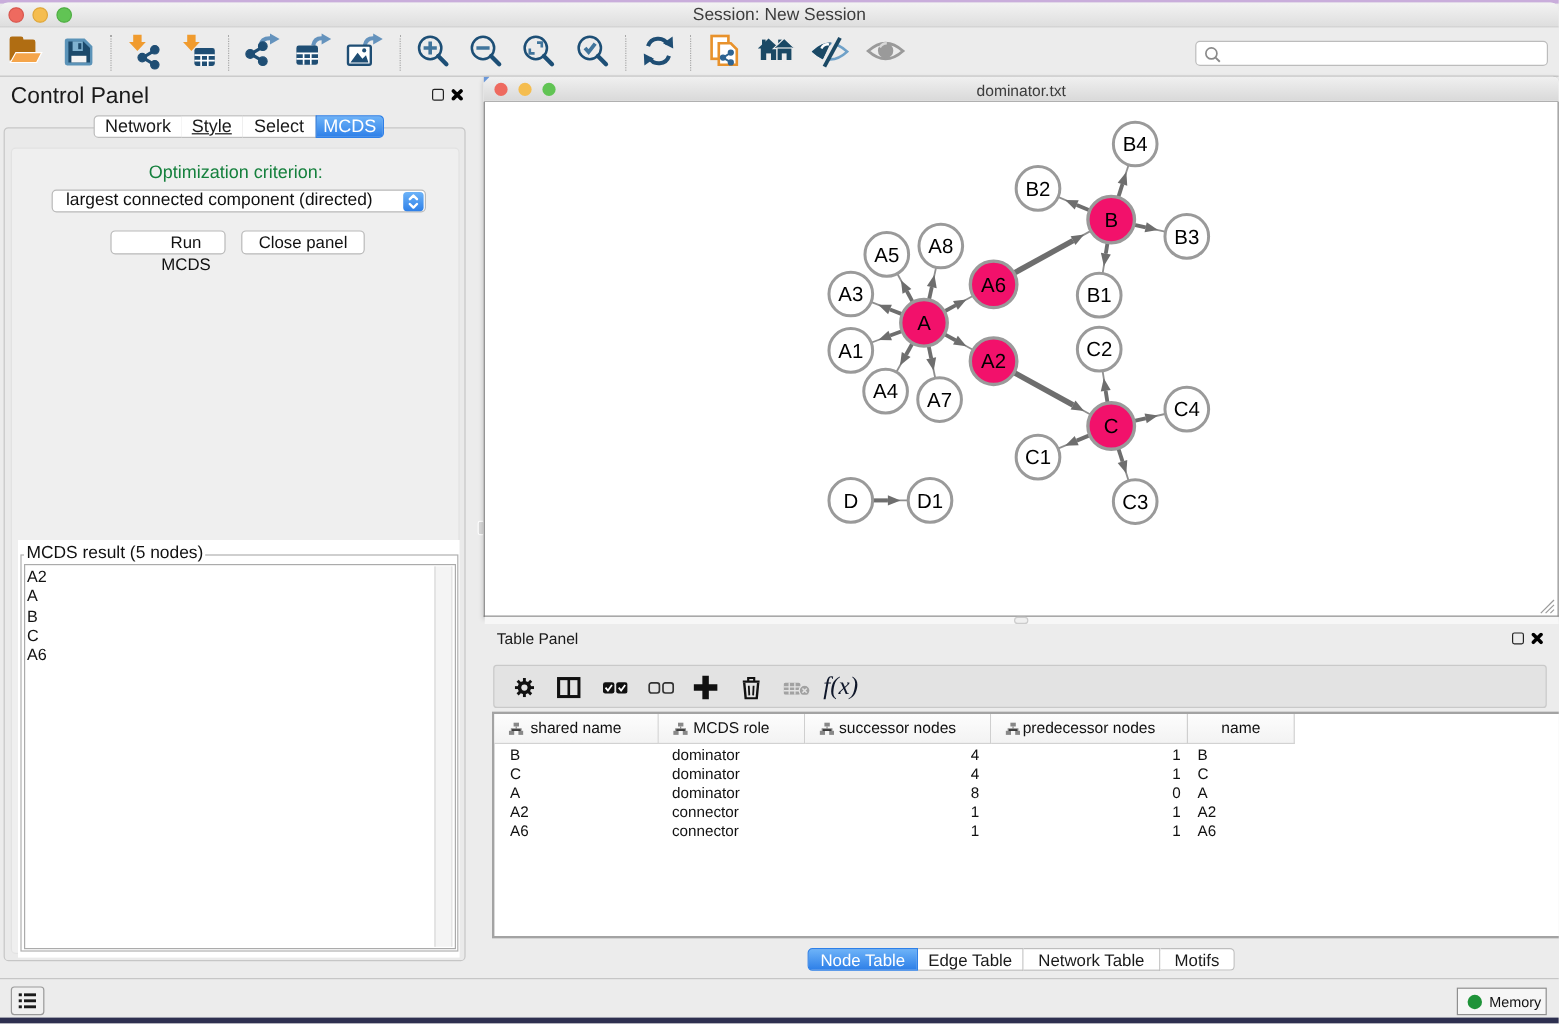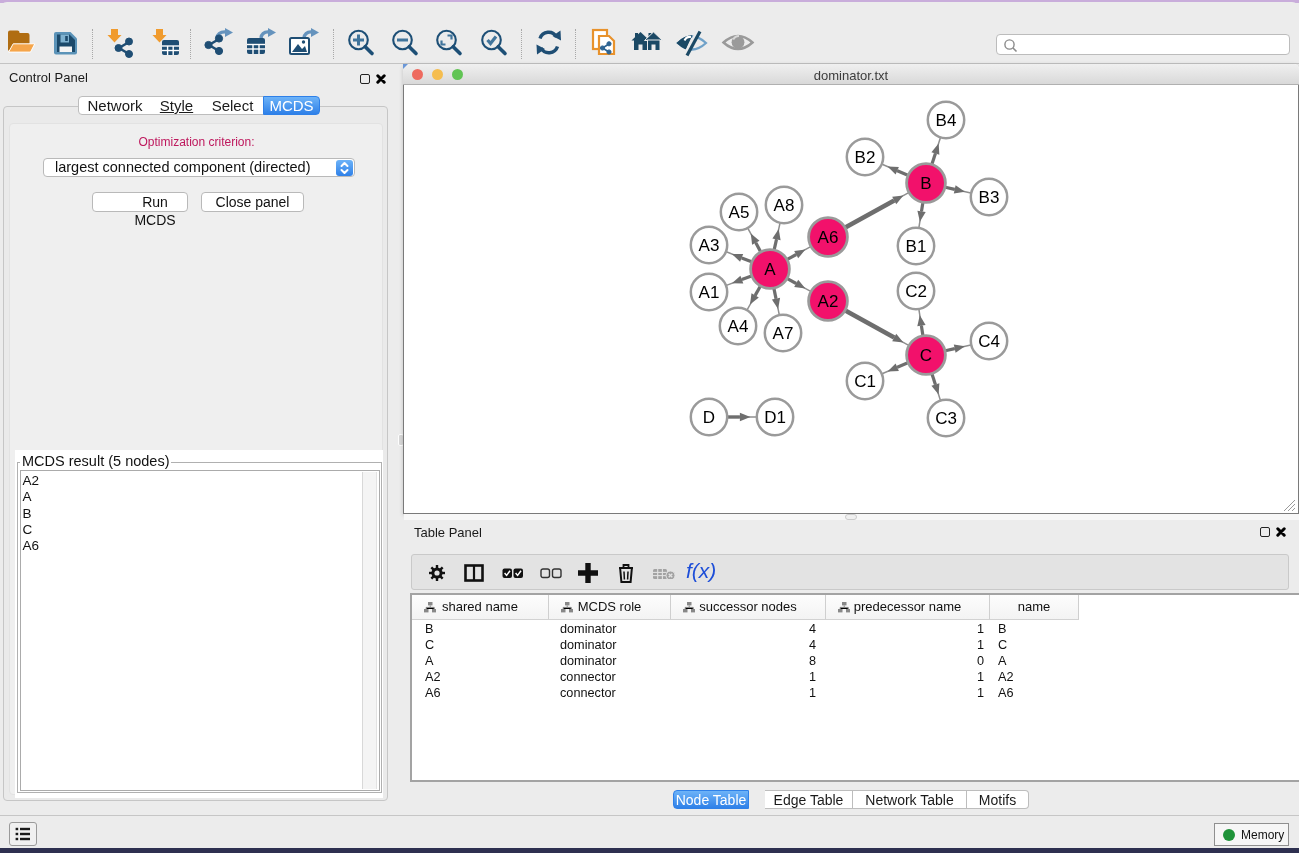--- a/index.html
+++ b/index.html
@@ -9,21 +9,21 @@
 .titlebar{left:0;top:0;width:1299px;height:21px;background:linear-gradient(#f3f3f3,#dedede);border-bottom:1px solid #acacac;border-radius:7px 7px 0 0;}
 .tl{border-radius:50%;width:12.5px;height:12.5px;top:4px;}
 .tl.r{background:#ee6a5f;border:0.5px solid #d85850;}
 .tl.y{background:#f5bd4f;border:0.5px solid #dfa73c;}
 .tl.g{background:#61c454;border:0.5px solid #4fae43;}
 .wtitle{width:100%;text-align:center;font-size:14.5px;color:#3c3c3c;top:3px;}
 .toolbar{left:0;top:21px;width:1299px;height:41px;background:#ececec;border-bottom:1px solid #c3c3c3;}
 .tsep{top:6px;height:30px;width:0;border-left:1px dotted #a8a8a8;}
 .searchbox{left:996px;top:11px;width:294px;height:21px;background:#fff;border:1px solid #bcbcbc;border-radius:4px;}
 
-.cp-title{z-index:5;left:9px;top:70px;font-size:13px;color:#1a1a1a;}
+.cp-title{z-index:5;left:9px;top:70px;font-size:19px;color:#1a1a1a;}
 .sqbtn{width:10px;height:10px;border:1.6px solid #222;border-radius:2px;}
 .tab{z-index:5;height:19px;font-size:15px;color:#1a1a1a;background:#fff;border:1px solid #bdbdbd;display:inline-block;text-align:center;line-height:17px;}
 .tabsel{background:linear-gradient(#6db3f8,#2e80e8);color:#fff;border-color:#2e80e8;}
 .cp-panel{left:3px;top:106px;width:385px;height:695px;border:1px solid #c6c6c6;border-radius:4px;background:#eaeaea;}
 .cp-inner{left:9px;top:123px;width:374px;height:672px;background:#efefef;border:1px solid #e2e2e2;border-radius:4px;}
 .combo{left:43px;top:158px;width:312px;height:19px;background:#fff;border:1px solid #b9b9b9;border-radius:4px;font-size:14.5px;color:#111;line-height:17.5px;padding-left:11px;}
 .combo-btn{right:1px;top:1px;width:17px;height:15.5px;background:linear-gradient(#6db3f8,#2e80e8);border-radius:3px;}
 .btn{height:19.5px;background:#fff;border:1px solid #b9b9b9;border-radius:4px;font-size:14px;color:#111;text-align:center;line-height:18px;}
 .mcdswhite{left:15px;top:450px;width:368px;height:348px;background:#fff;}
 .fieldset{left:17px;top:462px;width:365px;height:331px;border:1px solid #b0b0b0;}
@@ -42,20 +42,26 @@
 .tp-toolbar{left:411px;top:554px;width:878px;height:36px;background:#e3e3e3;border:1px solid #c9c9c9;border-radius:3px;}
 .tp-table{left:410px;top:593px;width:957px;height:189px;background:#fff;border:2px solid #a3a3a3;}
 .th-cell{height:24.5px;background:linear-gradient(#fdfdfd,#f3f3f3);border-bottom:1px solid #d2d2d2;border-right:1px solid #cfcfcf;font-size:13px;color:#111;text-align:center;line-height:24px;position:absolute;top:0;}
 .td{position:absolute;font-size:12.7px;color:#111;height:16px;line-height:16px;}
 .bt-tab{height:19px;font-size:14px;color:#1a1a1a;background:#fff;border:1px solid #bdbdbd;text-align:center;line-height:18px;position:absolute;top:790px;}
 .statusbar{left:0;top:815px;width:1299px;height:32px;background:#ececec;border-top:1px solid #c6c6c6;}
 .darkstrip{left:0;top:848px;width:1299px;height:5px;background:#2e3050;}
 </style></head><body>
 <div class="abs purple"></div>
 <div class="abs mainwin">
+<div class="abs titlebar">
+ <div class="abs tl r" style="left:7px;"></div>
+ <div class="abs tl y" style="left:27px;"></div>
+ <div class="abs tl g" style="left:47px;"></div>
+ <div class="abs wtitle">Session: New Session</div>
+</div>
 <div class="abs toolbar">
 <div class="abs tsep" style="left:92px"></div>
 <div class="abs tsep" style="left:190px"></div>
 <div class="abs tsep" style="left:333px"></div>
 <div class="abs tsep" style="left:521px"></div>
 <div class="abs tsep" style="left:575px"></div>
 <svg class="abs" style="left:4px;top:4px" width="34" height="32">
  <path d="M4,16 v-10.5 a2,2 0 0 1 2,-2 h7.5 a2,2 0 0 1 2,2 v0.5 h8 a2,2 0 0 1 2,2 v8.5 l-5.5,7 h-16z" fill="#b06d12"></path>
  <path d="M4.6,25.1 l4.6,-8.3 h21.6 l-4.3,8.3z" fill="#f5a54a" stroke="#fff" stroke-width="1"></path>
 </svg>
@@ -210,21 +216,21 @@
 <div class="abs sqbtn" style="left:360px;top:74px"></div>
 <svg class="abs" style="left:376px;top:73.5px" width="10" height="10">
     <path d="M1.8,1.8 L8.2,8.2 M8.2,1.8 L1.8,8.2" stroke="#000" stroke-width="3" stroke-linecap="round"></path>
   </svg>
 <div class="abs tab" style="left:78px;top:96px;width:74px;border-radius:4px 0 0 4px;">Network</div>
 <div class="abs tab" style="left:151px;top:96px;width:52px;border-left:none;text-decoration:underline;">Style</div>
 <div class="abs tab" style="left:202px;top:96px;width:62px;border-left:none;text-align:center;">Select</div>
 <div class="abs tab tabsel" style="left:263px;top:96px;width:57px;border-radius:0 4px 4px 0;">MCDS</div>
 <div class="abs cp-panel"></div>
 <div class="abs cp-inner"></div>
-<div class="abs" style="left:0;top:135px;width:393px;text-align:center;font-size:12px;color:#be185d;">Optimization criterion:</div>
+<div class="abs" style="left:0;top:135px;width:393px;text-align:center;font-size:15px;color:#15803d;">Optimization criterion:</div>
 <div class="abs combo">largest connected component (directed)
  <div class="abs combo-btn"><svg width="17" height="16">
         <g stroke="#fff" stroke-width="2" fill="none" stroke-linecap="round" stroke-linejoin="round">
           <path d="M5.5,6 L8.5,3 L11.5,6"></path>
           <path d="M5.5,10 L8.5,13 L11.5,10"></path>
         </g>
       </svg></div>
 </div>
 <div class="abs btn" style="left:92px;top:192px;width:96px;padding-left:30px;">Run MCDS</div>
 <div class="abs btn" style="left:201px;top:192px;width:103px;text-align:center;">Close panel</div>
@@ -433,27 +439,27 @@
       </g>
   <g stroke="#e3e3e3" stroke-width="1.1">
         <line x1="0" y1="4.4" x2="14" y2="4.4"></line>
         <line x1="0" y1="7.6" x2="14" y2="7.6"></line>
         <line x1="4.7" y1="1" x2="4.7" y2="11"></line>
         <line x1="9.4" y1="1" x2="9.4" y2="11"></line>
       </g>
   <circle cx="17.5" cy="7.5" r="4.5" fill="#a2a2a2" stroke="#e3e3e3" stroke-width="1"></circle>
       <path d="M15.7,5.7 l3.6,3.6 M19.3,5.7 l-3.6,3.6" stroke="#e3e3e3" stroke-width="1.3"></path>
  </svg>
- <div class="abs" style="left:274px;top:4px;font-family:Liberation Sans, sans-serif;font-style:italic;font-size:21px;color:#1d4ed8;">f(x)</div>
+ <div class="abs" style="left:274px;top:4px;font-family:Liberation Serif, serif;font-style:italic;font-size:21px;color:#0f172a;">f(x)</div>
 </div>
 <div class="abs tp-table">
  <div class="abs th-cell" style="left:0;width:137px;">shared name</div>
  <div class="abs th-cell" style="left:137px;width:122px;">MCDS role</div>
  <div class="abs th-cell" style="left:259px;width:155px;text-align:center;">successor nodes</div>
- <div class="abs th-cell" style="left:414px;width:164px;">predecessor name</div>
+ <div class="abs th-cell" style="left:414px;width:164px;">predecessor nodes</div>
  <div class="abs th-cell" style="left:578px;width:89px;">name</div>
  <svg class="abs" style="left:12px;top:7px" width="12" height="11">
       <g fill="#888">
         <rect x="4" y="0" width="4.5" height="3.4"></rect>
         <rect x="0" y="7" width="4.5" height="3.4"></rect>
         <rect x="8" y="7" width="4.5" height="3.4"></rect>
       </g>
       <g stroke="#888" stroke-width="1">
         <path d="M6.2,3.4 v2 M2.2,7 v-1.6 h8 v1.6"></path>
       </g>
@@ -507,16 +513,16 @@
 <div class="td" style="left:148px;top:73.5px">connector</div>
 <div class="td" style="left:354px;top:73.5px;width:50px;text-align:right">1</div>
 <div class="td" style="left:522px;top:73.5px;width:50px;text-align:right">1</div>
 <div class="td" style="left:586px;top:73.5px">A2</div>
 <div class="td" style="left:13px;top:89.5px">A6</div>
 <div class="td" style="left:148px;top:89.5px">connector</div>
 <div class="td" style="left:354px;top:89.5px;width:50px;text-align:right">1</div>
 <div class="td" style="left:522px;top:89.5px;width:50px;text-align:right">1</div>
 <div class="td" style="left:586px;top:89.5px">A6</div>
 </div>
-<div class="abs bt-tab" style="left:673px;width:76px;border-radius:4px 0 0 4px;background:linear-gradient(#6db3f8,#2e80e8);color:#fff;border-color:#2e80e8;text-align:center;">Node Table</div>
+<div class="abs bt-tab" style="left:673px;width:92px;border-radius:4px 0 0 4px;background:linear-gradient(#6db3f8,#2e80e8);color:#fff;border-color:#2e80e8;text-align:center;">Node Table</div>
 <div class="abs bt-tab" style="left:765px;width:88px;border-left:none;">Edge Table</div>
 <div class="abs bt-tab" style="left:853px;width:114px;border-left:none;">Network Table</div>
 <div class="abs bt-tab" style="left:967px;width:62px;border-radius:0 4px 4px 0;border-left:none;">Motifs</div>
 
 </body></html>

